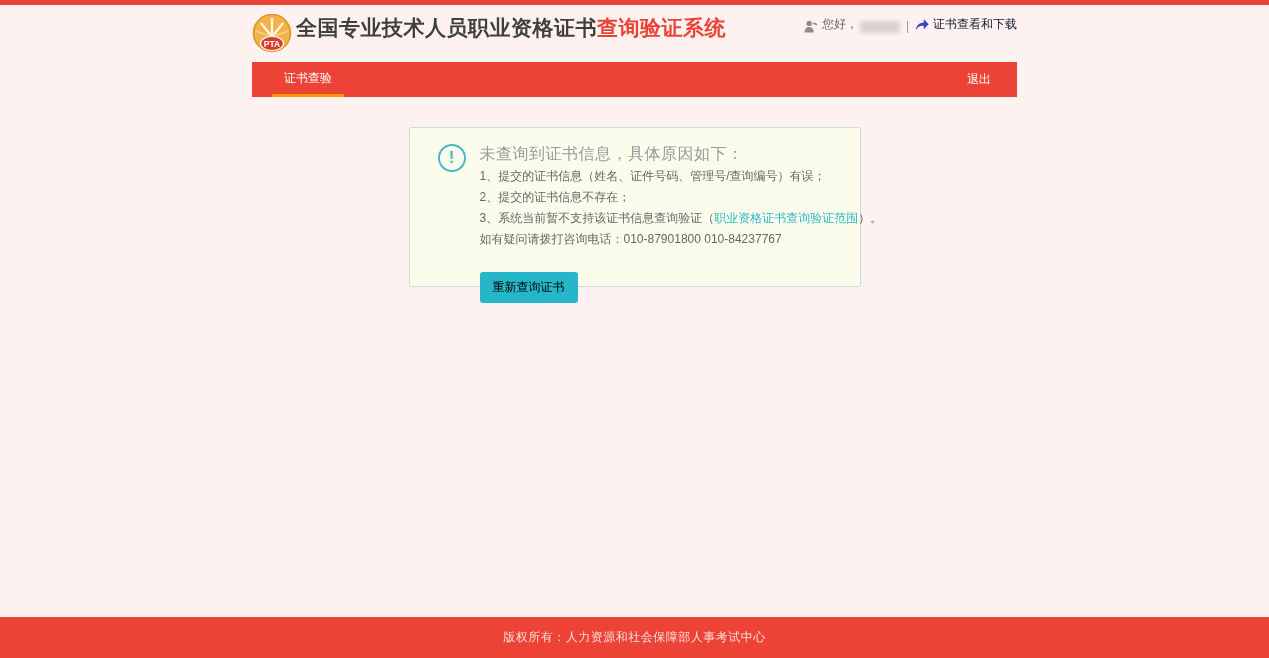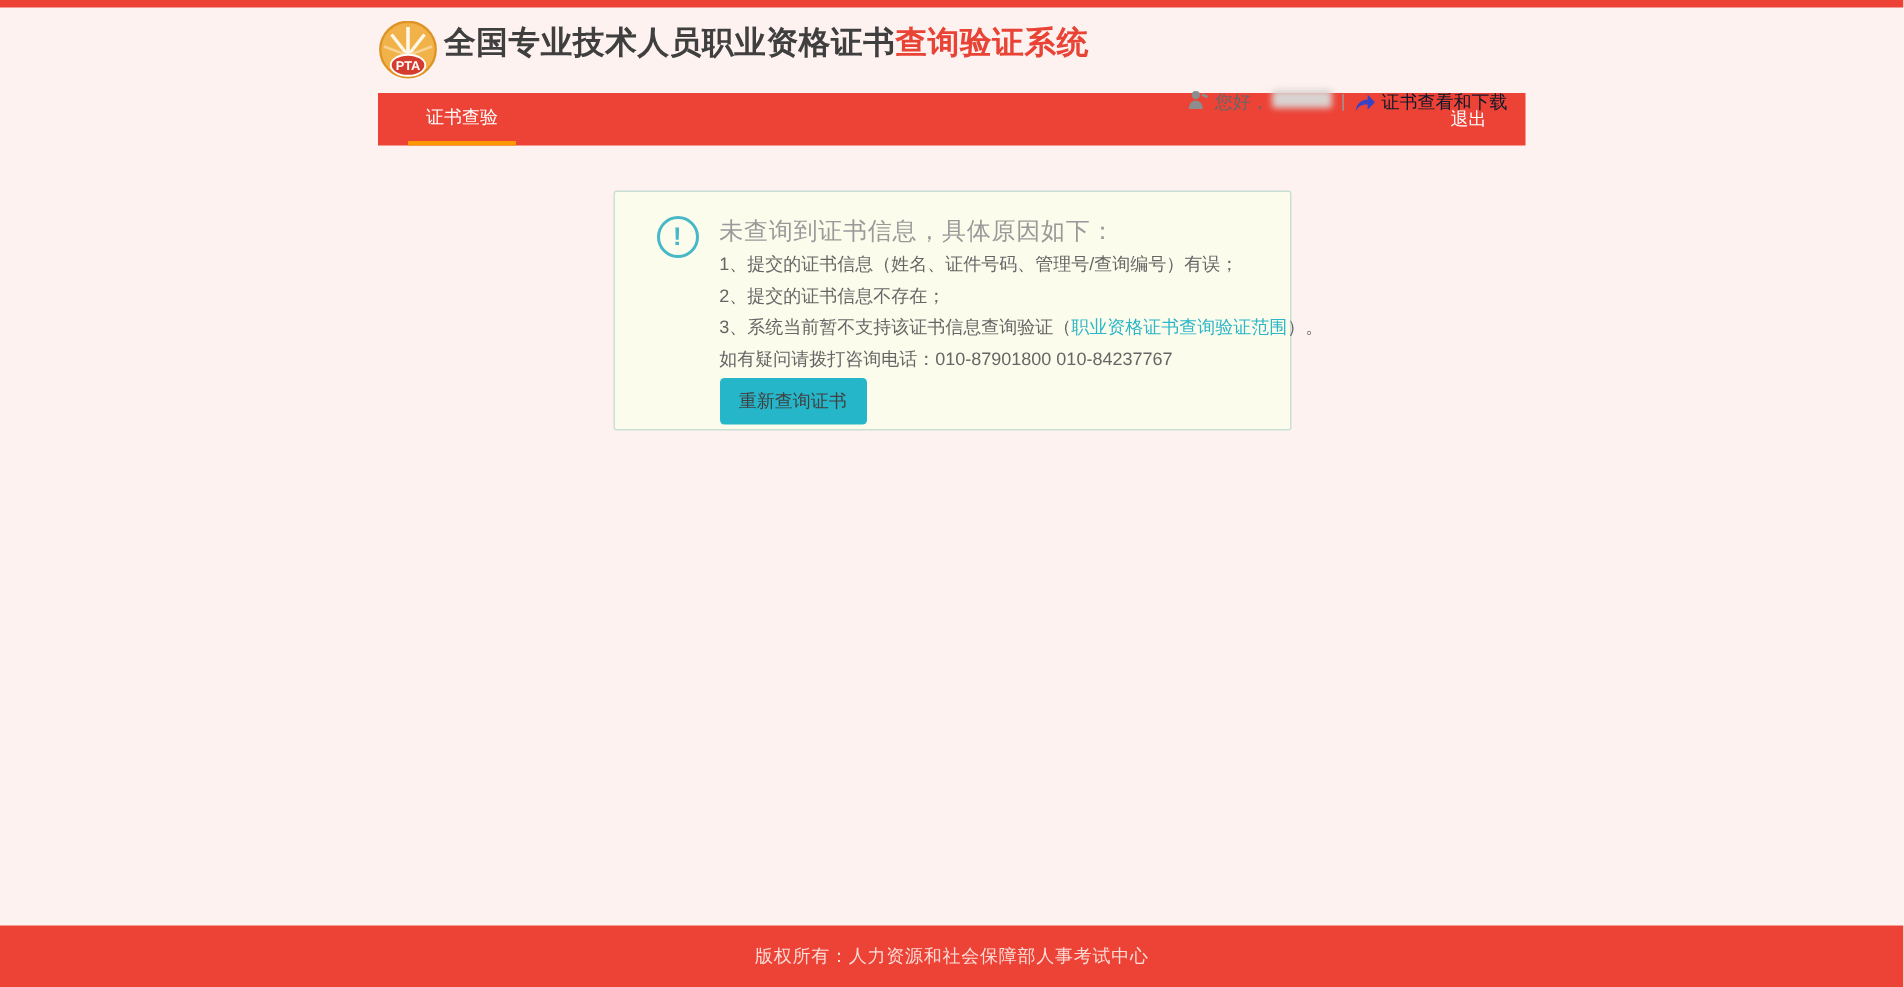--- a/index.html
+++ b/index.html
@@ -15,21 +15,21 @@
   .container { width: 765px; margin: 0 auto; }
 
   
   .header { position: relative; height: 57px; }
   .brand { position: absolute; left: 0; top: 9px; display: flex; align-items: flex-start; }
   .logo { width: 40px; height: 40px; margin-right: 4px; }
   .titles { white-space: nowrap; }
   .title-main { font-size: 21px; font-weight: bold; color: #3f3f3f; letter-spacing: 0.5px; }
   .title-accent { font-size: 21px; font-weight: bold; color: #e84335; letter-spacing: 0.5px; }
 
-  .user-area { position: absolute; right: 12px; top: 11px; display: flex; align-items: flex-start; font-size: 12px; color: #666; margin-top: 44px; }
+  .user-area { position: absolute; right: 0; top: 11px; display: flex; align-items: flex-end; font-size: 12px; color: #666; }
   .user-icon { display: inline-flex; margin-right: 4px; }
   .redacted { display: inline-block; width: 40px; height: 12px; margin: 0 6px 0 2px;
               background: #d9d2d0; border-radius: 2px; filter: blur(2px); }
   .sep { color: #999; margin: 0 6px 0 0; }
   .dl-link { display: inline-flex; align-items: center; color: #0f172a; text-decoration: none; cursor: pointer; }
   .share-icon { display: inline-flex; margin-right: 4px; }
 
   
   .navbar { height: 35px; background: #ed4337; display: flex; align-items: stretch;
             justify-content: space-between; padding: 0 14px; }
@@ -44,21 +44,21 @@
                 background: #fcfcec; border: 1px solid #c9e0d6; border-radius: 2px;
                 display: flex; padding: 13px 20px 0 28px; }
   .notice-icon { flex: 0 0 auto; width: 28px; height: 28px; margin-top: 3px;
                  border: 2px solid #46b8c8; border-radius: 50%;
                  color: #46b8c8; font-size: 17px; font-weight: bold;
                  text-align: center; line-height: 24px; }
   .notice-content { margin-left: 14px; }
   .notice-title { font-size: 16px; color: #999; margin: 3px 0 1px; letter-spacing: 0.5px; }
   .reason, .phone { font-size: 12px; color: #666; line-height: 21px; white-space: nowrap; }
   .scope-link { color: #2db6c8; text-decoration: none; cursor: pointer; }
-  .retry-btn { margin-top: 2px; background: #25b6ca; color: #404040; border: none;
+  .retry-btn { margin-top: 22px; background: #25b6ca; color: #000000; border: none;
                border-radius: 3px; font-size: 12px; padding: 7px 13px; cursor: pointer;
                font-family: Liberation Serif, serif; }
 
   
   .footer { position: absolute; left: 0; right: 0; bottom: 0; height: 41px;
             background: #ed4337; display: flex; align-items: center; justify-content: center; margin-top: 42px; }
   .footer span { font-size: 12px; color: #fbdcd7; letter-spacing: 0.5px; }
 </style>
 </head>
 <body>

